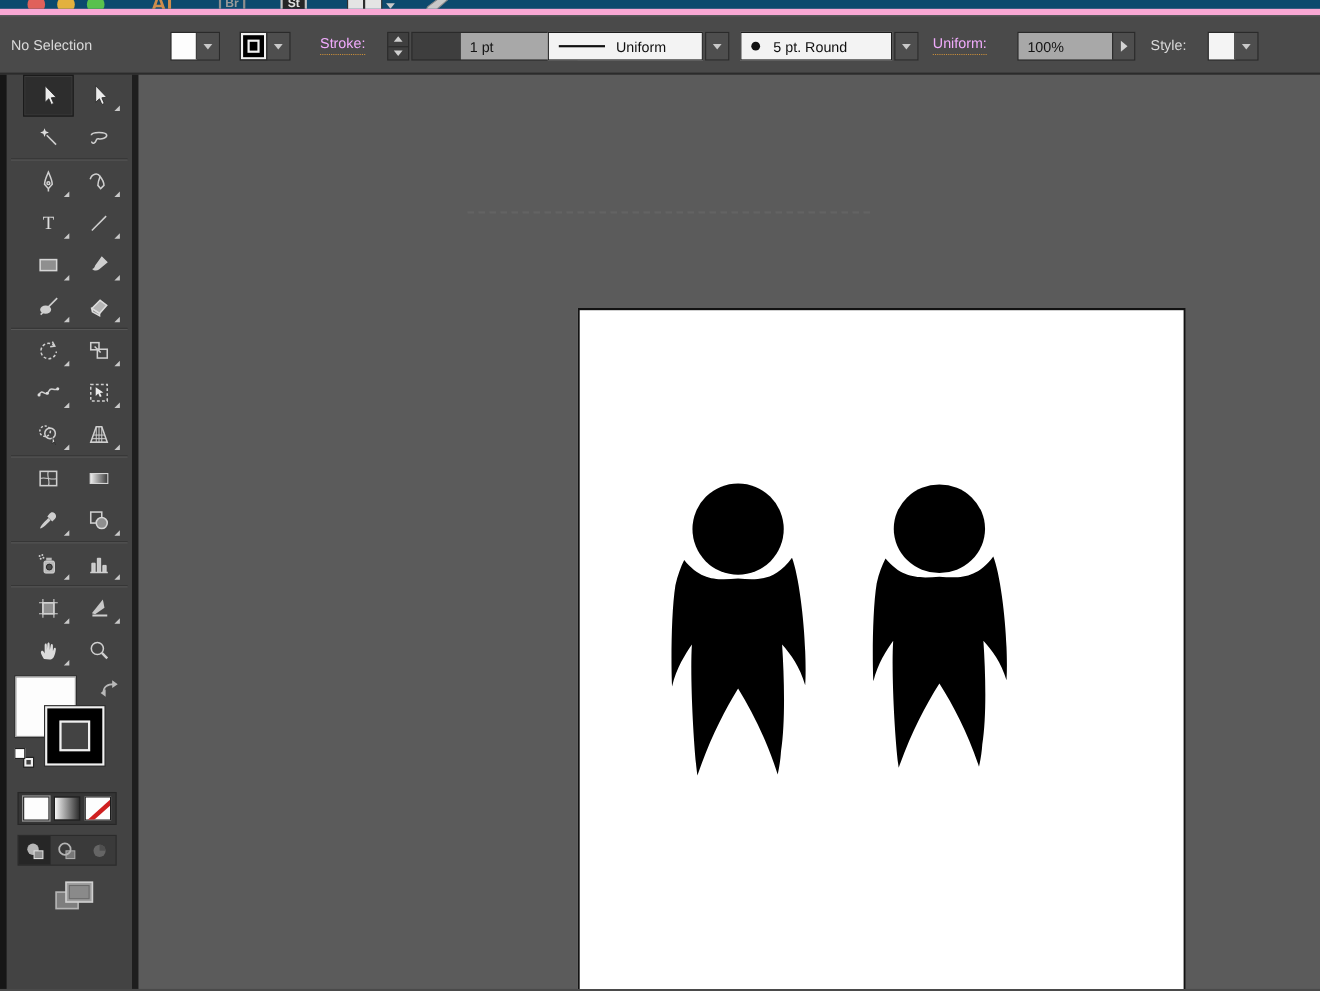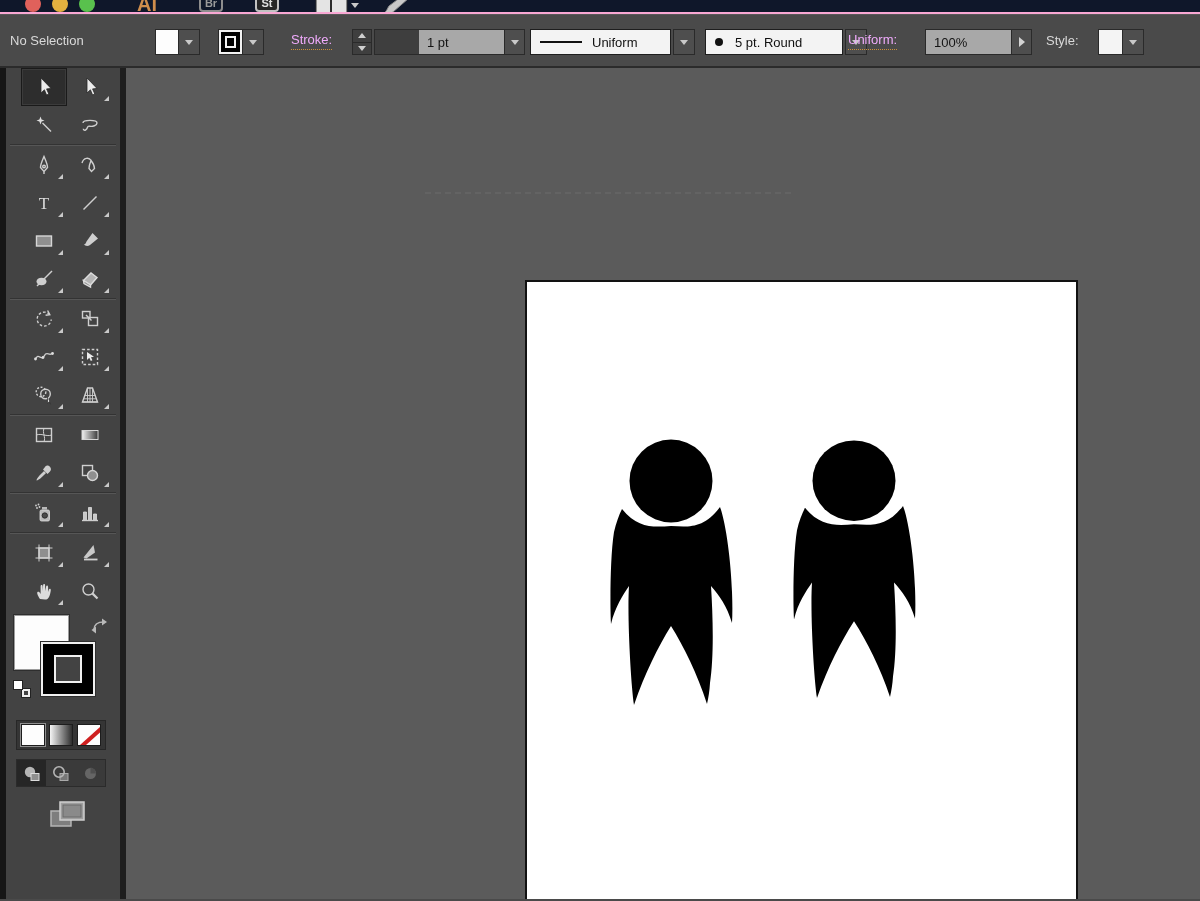--- a/index.html
+++ b/index.html
@@ -1,22 +1,22 @@
 <!DOCTYPE html>
 <html><head>
 <meta charset="utf-8">
 <style>
   * { margin:0; padding:0; box-sizing:border-box; }
   html,body { width:1200px; height:901px; overflow:hidden; background:#4a4a4a;
               font-family:"Liberation Sans","DejaVu Sans",sans-serif; }
   .app { position:relative; width:1200px; height:901px; }
 
   
-  .appbar { position:relative; height:14px; background:#0f172a;
-            border-bottom:2px solid #f9a8d4; overflow:hidden; }
+  .appbar { position:relative; height:14px; background:#0c4a6e;
+            border-bottom:6px solid #f9a8d4; overflow:hidden; }
   .tlight { position:absolute; top:-4px; width:16px; height:16px; border-radius:50%; }
   .tl-red    { left:25px; background:#e0615b; }
   .tl-yellow { left:52px; background:#e3b13f; }
   .tl-green  { left:79px; background:#59c14d; }
   .ai-logo { position:absolute; left:137px; top:-7px; font-size:20px; font-weight:bold;
              color:#cf8d4c; letter-spacing:0; }
   .badge { position:absolute; top:-7px; width:24px; height:19px; border-radius:4px;
            font-size:11px; font-weight:bold; text-align:center; line-height:17px; }
   .badge-br { left:199px; border:2px solid #8e8e8e; color:#9a9a9a; background:transparent; }
   .badge-st { left:255px; border:2px solid #c2c2c2; color:#e0e0e0; background:#262626; }
@@ -47,21 +47,21 @@
   .stepper { position:absolute; top:14px; width:20px; height:26px; border:1px solid #2a2a2a;
              background:#3f3f3f; display:flex; flex-direction:column; }
   .step { flex:1; display:flex; align-items:center; justify-content:center; }
   .step-up { border-bottom:1px solid #2a2a2a; }
   .tri-up { width:0; height:0; border-left:4px solid transparent; border-right:4px solid transparent;
             border-bottom:5px solid #cfcfcf; }
   .tri-down { width:0; height:0; border-left:4px solid transparent; border-right:4px solid transparent;
               border-top:5px solid #cfcfcf; }
   .gfield { background:#a8a8a8; color:#141414; font-size:13px; display:flex;
             align-items:center; padding-left:8px; }
-  .wbox { position:absolute; top:14px; height:26px; display:flex; gap:2px;margin-left:32px; }
+  .wbox { position:absolute; top:14px; height:26px; display:flex; gap:2px; }
   .wfield { background:#f3f3f3; border:1px solid #1e1e1e; font-size:13px; color:#101010;
             display:flex; align-items:center; padding:0 9px; height:26px; }
   .wcaret { width:22px; height:26px; background:#4e4e4e; border:1px solid #2a2a2a;
             display:flex; align-items:center; justify-content:center; }
   .line-glyph { display:inline-block; width:42px; height:2px; background:#111; margin-right:10px; }
   .dot-glyph { display:inline-block; width:8px; height:8px; border-radius:50%; background:#111;
                margin-right:12px; }
   .tri-right { width:0; height:0; border-top:5px solid transparent; border-bottom:5px solid transparent;
                border-left:6px solid #d3d3d3; }
   .style-swatch { width:24px; height:24px; background:#f4f4f4; border-right:1px solid #2a2a2a; }

